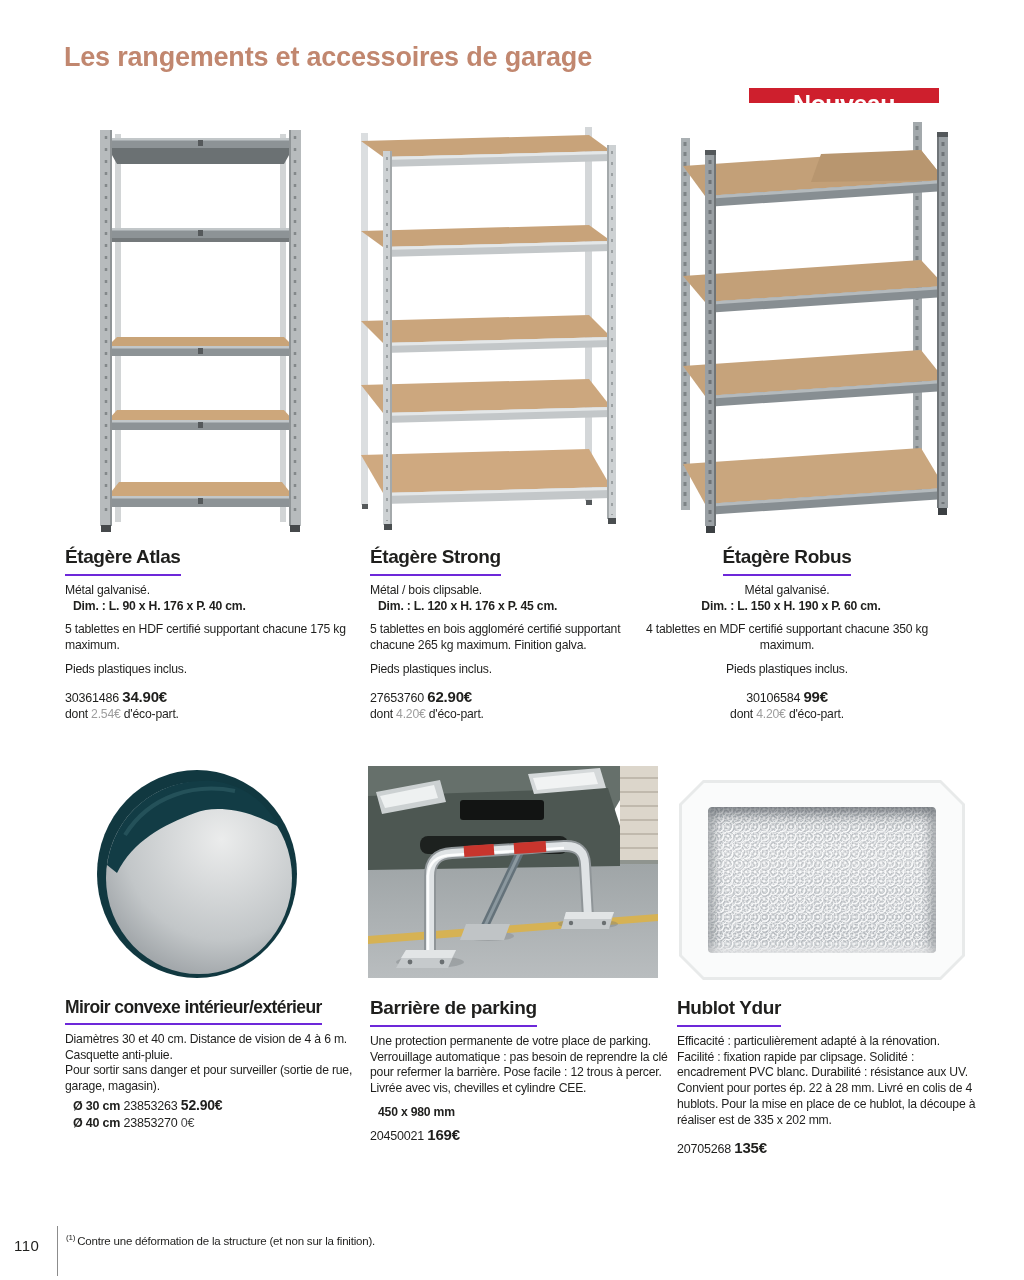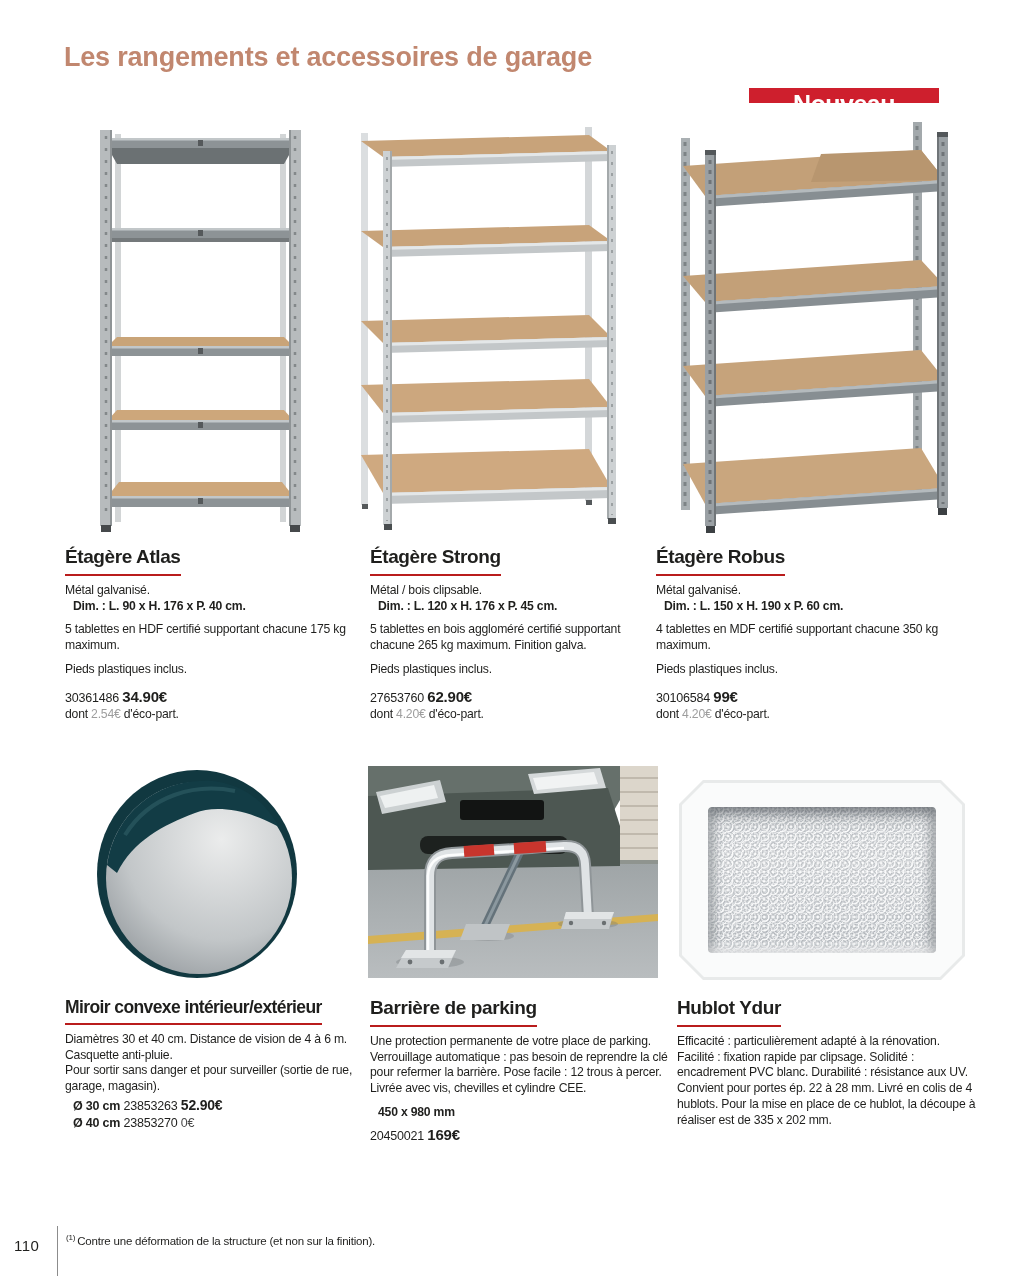--- a/index.html
+++ b/index.html
@@ -18,21 +18,21 @@
     background:var(--c-badge_bg,#ce1f2d);color:var(--c-badge_text,#fff);
     font-size:25px;font-weight:bold;text-align:center;letter-spacing:-0.5px;
   }
   
   .img{position:absolute;}
   .img svg{display:block;}
   
   .pcell{position:absolute;width:300px;font-size:12.2px;line-height:1.3;letter-spacing:-0.2px;}
   .pname{margin:0 0 7px 0;font-size:19px;font-weight:bold;letter-spacing:-0.4px;}
   .pname.long{font-size:17.5px;letter-spacing:-0.6px;}
-  .pname span{display:inline-block;border-bottom:2px solid #b91c1c;padding-bottom:4px;white-space:nowrap;}
+  .pname span{display:inline-block;border-bottom:2px solid #6d28d9;padding-bottom:4px;white-space:nowrap;}
   .pline{margin:0;}
   .bold{font-weight:bold;margin-left:8px;}
   .gap{margin-top:8px;}
   .pricerow{margin-top:9px;font-size:12.5px;}
   .price{font-weight:bold;font-size:15px;}
   .ecorow{margin-top:1px;}
   .eco{color:var(--c-muted,#9d9d9d);}
   .variant{margin-top:1px;font-size:12.5px;}
   .variant .vprice{font-weight:bold;font-size:14px;}
   .variant .vprice.plain{font-weight:normal;font-size:12.5px;color:#4a4a4a;}
@@ -215,21 +215,21 @@
       <span>27653760</span>
       <span class="price">62.90€</span>
     </div>
     <div class="ecorow">
       <span>dont</span>
       <span class="eco">4.20€</span>
       <span>d'éco-part.</span>
     </div>
   </div>
 
-  <div class="pcell" style="left:656px;top:545px;width:290px;">
+  <div class="pcell" style="left:642px;top:545px;width:290px;text-align:center;">
     <h2 class="pname"><span>Étagère Robus</span></h2>
     <p class="pline">Métal galvanisé.</p>
     <p class="pline bold">Dim. : L. 150 x H. 190 x P. 60 cm.</p>
     <p class="pline gap">4 tablettes en MDF certifié supportant chacune 350 kg maximum.</p>
     <p class="pline gap">Pieds plastiques inclus.</p>
     <div class="pricerow">
       <span>30106584</span>
       <span class="price">99€</span>
     </div>
     <div class="ecorow">
@@ -348,20 +348,24 @@
     <p class="pline bold gap">450 x 980 mm</p>
     <div class="pricerow" style="margin-top:4px;">
       <span>20450021</span>
       <span class="price">169€</span>
     </div>
   </div>
 
   <div class="pcell" style="left:677px;top:996px;width:300px;">
     <h2 class="pname"><span>Hublot Ydur</span></h2>
     <p class="pline">Efficacité : particulièrement adapté à la rénovation. Facilité : fixation rapide par clipsage. Solidité : encadrement PVC blanc. Durabilité : résistance aux UV. Convient pour portes ép. 22 à 28 mm. Livré en colis de 4 hublots. Pour la mise en place de ce hublot, la découpe à réaliser est de 335 x 202 mm.</p>
+    <div class="pricerow">
+      <span>20705268</span>
+      <span class="price">135€</span>
+    </div>
   </div>
 
   <div class="pagenum">110</div>
   <div class="footrule"></div>
   <div class="footnote">
     <span class="sup">(1)</span><span>Contre une déformation de la structure (et non sur la finition).</span>
   </div>
 
 </div>
 

